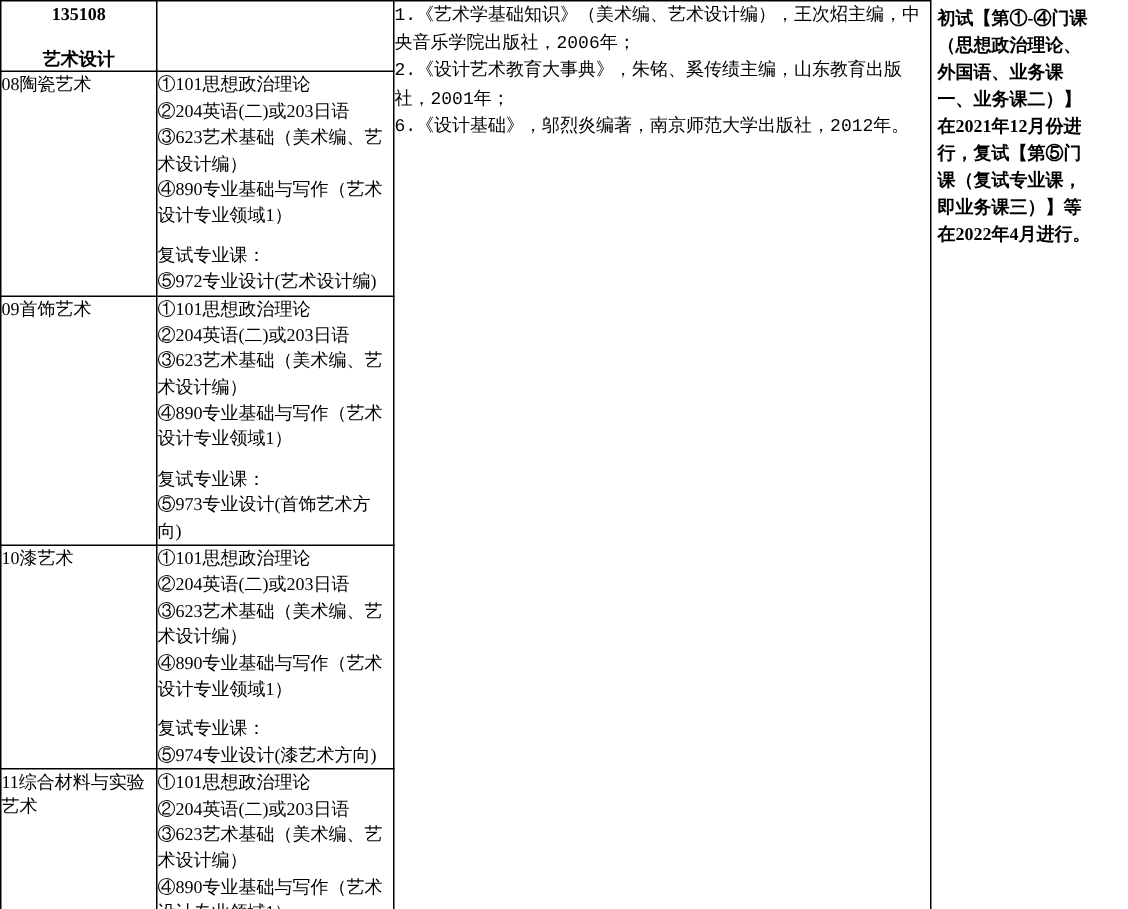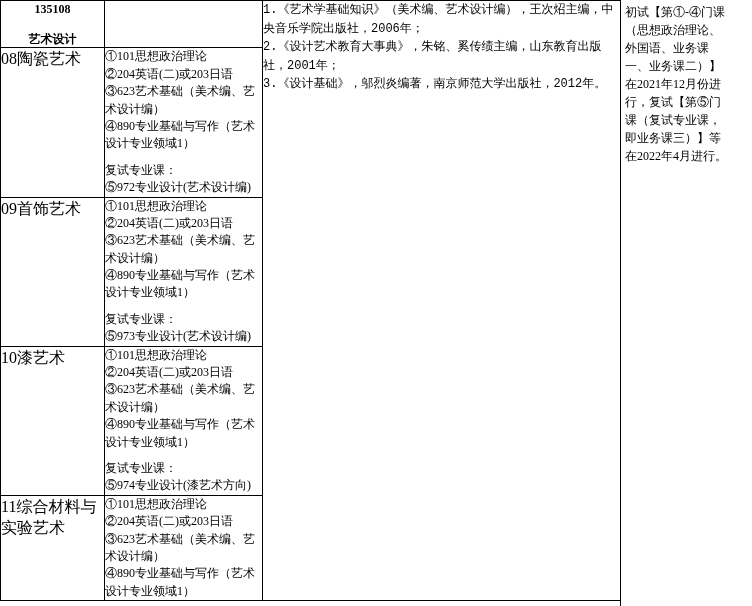--- a/index.html
+++ b/index.html
@@ -41,21 +41,21 @@
     font-weight: bold;
     font-size: 12px;
     line-height: 1.35;
     padding: 2px 2px 3px 2px;
   }
   .major-head .code { display: block; }
   .major-head .name { display: block; margin-top: 14px; }
 
   .dir-cell {
     padding: 4px 3px 4px 4px;
-    font-size: 16px;
+    font-size: 12px;
     line-height: 1.35;
     vertical-align: middle;
   }
   .subj-cell {
     padding: 5px 4px 5px 5px;
     font-size: 12px;
     line-height: 1.45;
   }
   .subj-cell .line { display: block; white-space: normal; }
   .subj-cell .gap { display: block; height: 9px; }
@@ -91,21 +91,21 @@
     <tbody>
       <tr>
         <td class="major-head">
           <span class="code">135108</span>
           <span class="name">艺术设计</span>
         </td>
         <td class="blank-cell"></td>
         <td class="books-cell" rowspan="5">
           <span class="bline">1.《艺术学基础知识》（美术编、艺术设计编），王次炤主编，中央音乐学院出版社，2006年；</span>
           <span class="bline">2.《设计艺术教育大事典》，朱铭、奚传绩主编，山东教育出版社，2001年；</span>
-          <span class="bline">3.《设计基础》，邬烈炎编著，南京师范大学出版社，2012年。</span>
+          <span class="bline">6.《设计基础》，邬烈炎编著，南京师范大学出版社，2012年。</span>
         </td>
       </tr>
 
       <tr>
         <td class="dir-cell">08陶瓷艺术</td>
         <td class="subj-cell">
           <span class="line">①101思想政治理论</span>
           <span class="line">②204英语(二)或203日语</span>
           <span class="line">③623艺术基础（美术编、艺术设计编）</span>
           <span class="line">④890专业基础与写作（艺术设计专业领域1）</span>
@@ -117,21 +117,21 @@
 
       <tr>
         <td class="dir-cell">09首饰艺术</td>
         <td class="subj-cell">
           <span class="line">①101思想政治理论</span>
           <span class="line">②204英语(二)或203日语</span>
           <span class="line">③623艺术基础（美术编、艺术设计编）</span>
           <span class="line">④890专业基础与写作（艺术设计专业领域1）</span>
           <span class="gap"></span>
           <span class="line">复试专业课：</span>
-          <span class="line">⑤973专业设计(艺术设计编)</span>
+          <span class="line">⑤973专业设计(首饰艺术方向)</span>
         </td>
       </tr>
 
       <tr>
         <td class="dir-cell">10漆艺术</td>
         <td class="subj-cell">
           <span class="line">①101思想政治理论</span>
           <span class="line">②204英语(二)或203日语</span>
           <span class="line">③623艺术基础（美术编、艺术设计编）</span>
           <span class="line">④890专业基础与写作（艺术设计专业领域1）</span>
@@ -147,18 +147,18 @@
           <span class="line">①101思想政治理论</span>
           <span class="line">②204英语(二)或203日语</span>
           <span class="line">③623艺术基础（美术编、艺术设计编）</span>
           <span class="line">④890专业基础与写作（艺术设计专业领域1）</span>
 
         </td>
       </tr>
     </tbody>
   </table>
 
-  <div style="position:absolute; left:620px; top:0; width:112px; height:606px; box-sizing:border-box; border-left:1px solid #000000; border-right:0; background:#ffffff;">
+  <div style="position:absolute; left:620px; top:0; width:112px; height:606px; box-sizing:border-box; border-left:1px solid #000000; border-right:0; background:#ffffff;font-weight:bold;">
     <div class="notes-cell">
       <p>初试【第①-④门课（思想政治理论、外国语、业务课一、业务课二）】在2021年12月份进行，复试【第⑤门课（复试专业课，即业务课三）】等在2022年4月进行。</p>
     </div>
   </div>
 </div>
 
 </body></html>

